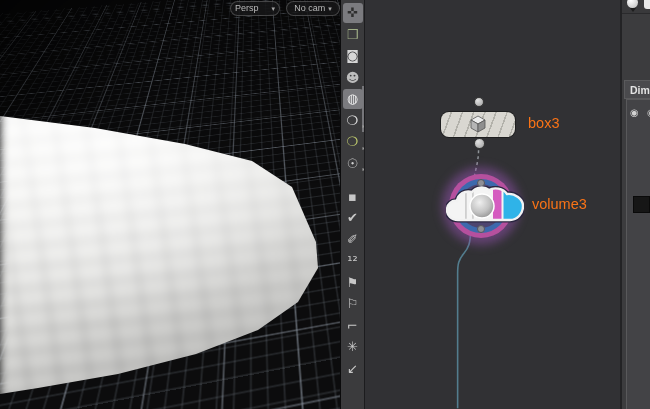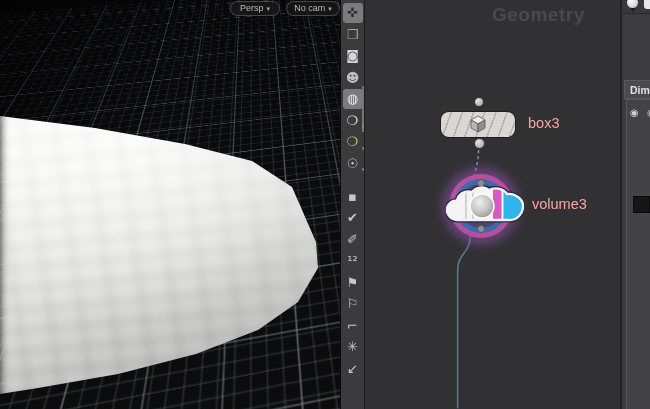--- a/index.html
+++ b/index.html
@@ -63,21 +63,21 @@
     background:
       repeating-linear-gradient(110deg, transparent 0 9px, rgba(120,120,112,.4) 9px 10.5px),
       #d9d7d1;
     box-shadow:0 0 0 1px rgba(15,15,15,.55);}
   .conn-dot{position:absolute;width:10px;height:10px;border-radius:50%;
     background:radial-gradient(circle at 35% 30%, #e3e3e3, #9e9e9e);
     border:1px solid #3a3a3a;box-sizing:border-box;}
   .nb-in{left:39px;top:1px;}
   .nb-out{left:39px;top:42px;width:11px;height:11px;}
   .cube-icon{position:absolute;left:33px;top:18px;}
-  .node-label{position:absolute;color:#fca5a5;font-size:14.5px;}
+  .node-label{position:absolute;color:#f97316;font-size:14.5px;}
   .nb-label{left:93px;top:19px;}
 
   .node-volume{position:absolute;left:70px;top:160px;width:180px;height:95px;}
   .ring{position:absolute;border-radius:50%;}
   .ring-glow{left:7px;top:7px;width:78px;height:78px;background:rgba(140,80,165,.55);filter:blur(5px);}
   .ring-m{left:14px;top:14px;width:64px;height:64px;}
   .ring-b{left:19px;top:19px;width:54px;height:54px;}
   .ring-disc{left:24px;top:24px;width:44px;height:44px;}
   .nv-dot{position:absolute;width:8px;height:8px;border-radius:50%;
     background:#8f8f96;border:1px solid #55555c;box-sizing:border-box;}
@@ -113,21 +113,21 @@
 <body>
 
 <div class="app">
 
   <div class="viewport">
     <div class="ground"></div>
     <div class="vp-shade"></div>
     <div class="volume">
       <div class="vol-grid"></div>
     </div>
-    <div class="pill" style="left:230px;width:50px;">
+    <div class="pill" style="left:230px;width:50px;justify-content:space-between;">
       <span>Persp</span>
       <span class="caret">▾</span>
     </div>
     <div class="pill" style="left:286px;width:54px;">
       <span>No cam</span>
       <span class="caret">▾</span>
     </div>
   </div>
 
   <div class="toolbar">
@@ -182,21 +182,20 @@
       </div>
       <div class="titem">
         <span style="color: rgb(200, 200, 200);">✳</span>
       </div>
       <div class="titem">
         <span style="color: rgb(200, 200, 200);">↙</span>
       </div>
     </div>
 
   <div class="network">
-    <div class="watermark">Geometry</div>
 
     <svg class="wires" viewBox="0 0 256 409">
       <path d="M114 150 C114 162 110 172 108 186" fill="none" stroke-width="1.5" stroke-dasharray="3 3" style="stroke: rgb(143, 148, 153);"></path>
       <path d="M106 228 C106 244 104 248 99 254 C94 260 93 264 93 274 L93 409" fill="none" stroke-width="1.6" style="stroke: rgb(83, 125, 142);"></path>
     </svg>
 
     <div class="node-box">
       <div class="conn-dot nb-in"></div>
       <div class="nb-body"></div>
       <svg class="cube-icon" width="20" height="20" viewBox="0 0 20 20">

